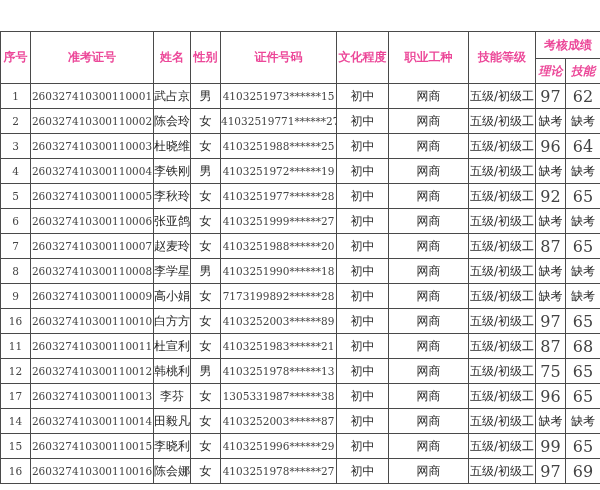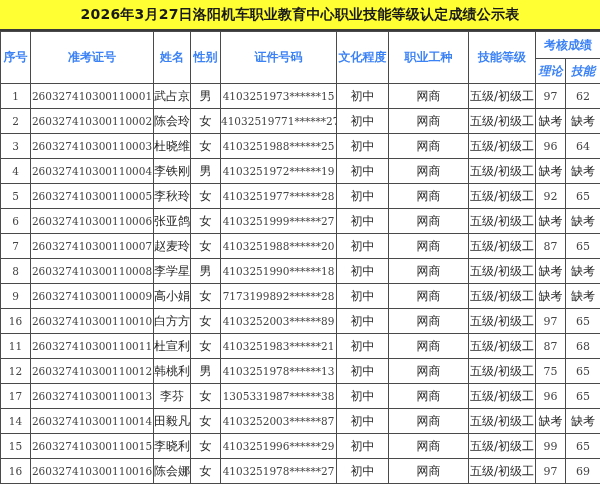--- a/index.html
+++ b/index.html
@@ -13,44 +13,43 @@
     box-sizing: border-box;
   }
   table {
     position: absolute; left: 0; top: 31px;
     border-collapse: collapse; table-layout: fixed; width: 600px;
   }
   td, th {
     border: 1px solid #4a4a4a; text-align: center; vertical-align: middle;
     padding: 0; overflow: hidden; white-space: nowrap;
   }
-  th { font-size: 12px; font-weight: bold; color: #3b82f6; background: #fff; }
+  th { font-size: 12px; font-weight: bold; color: #ec4899; background: #fff; }
   th.sub { height: 24px; font-style: italic; }
   th.group { height: 26px; }
   td { height: 24px; font-size: 11px; color: #333; }
   td.num { font-family: "DejaVu Serif", serif; font-size: 10.5px; color: #444; }
   td.cn { font-size: 12px; color: #2a2a2a; }
-  td.score { font-size: 11px; font-family: "DejaVu Serif", serif; color: #444; }
+  td.score { font-size: 16px; font-family: "DejaVu Serif", serif; color: #444; }
   td.score.absent { font-family: "DejaVu Sans", sans-serif; font-size: 12px; color: #2a2a2a; }
   col.c-seq { width: 30px; }
   col.c-exam { width: 123px; }
   col.c-name { width: 37px; }
   col.c-sex { width: 30px; }
   col.c-id { width: 116px; }
   col.c-edu { width: 52px; }
   col.c-job { width: 80px; }
   col.c-level { width: 67px; }
   col.c-theory { width: 30px; }
   col.c-skill { width: 35px; }
 </style>
 </head>
 <body>
 
 <div class="sheet">
-  <div class="title-bar">2026年3月27日洛阳机车职业教育中心职业技能等级认定成绩公示表</div>
 
   <table>
     <colgroup>
       <col class="c-seq">
         <col class="c-exam">
         <col class="c-name">
         <col class="c-sex">
         <col class="c-id">
       <col class="c-edu">
         <col class="c-job">

